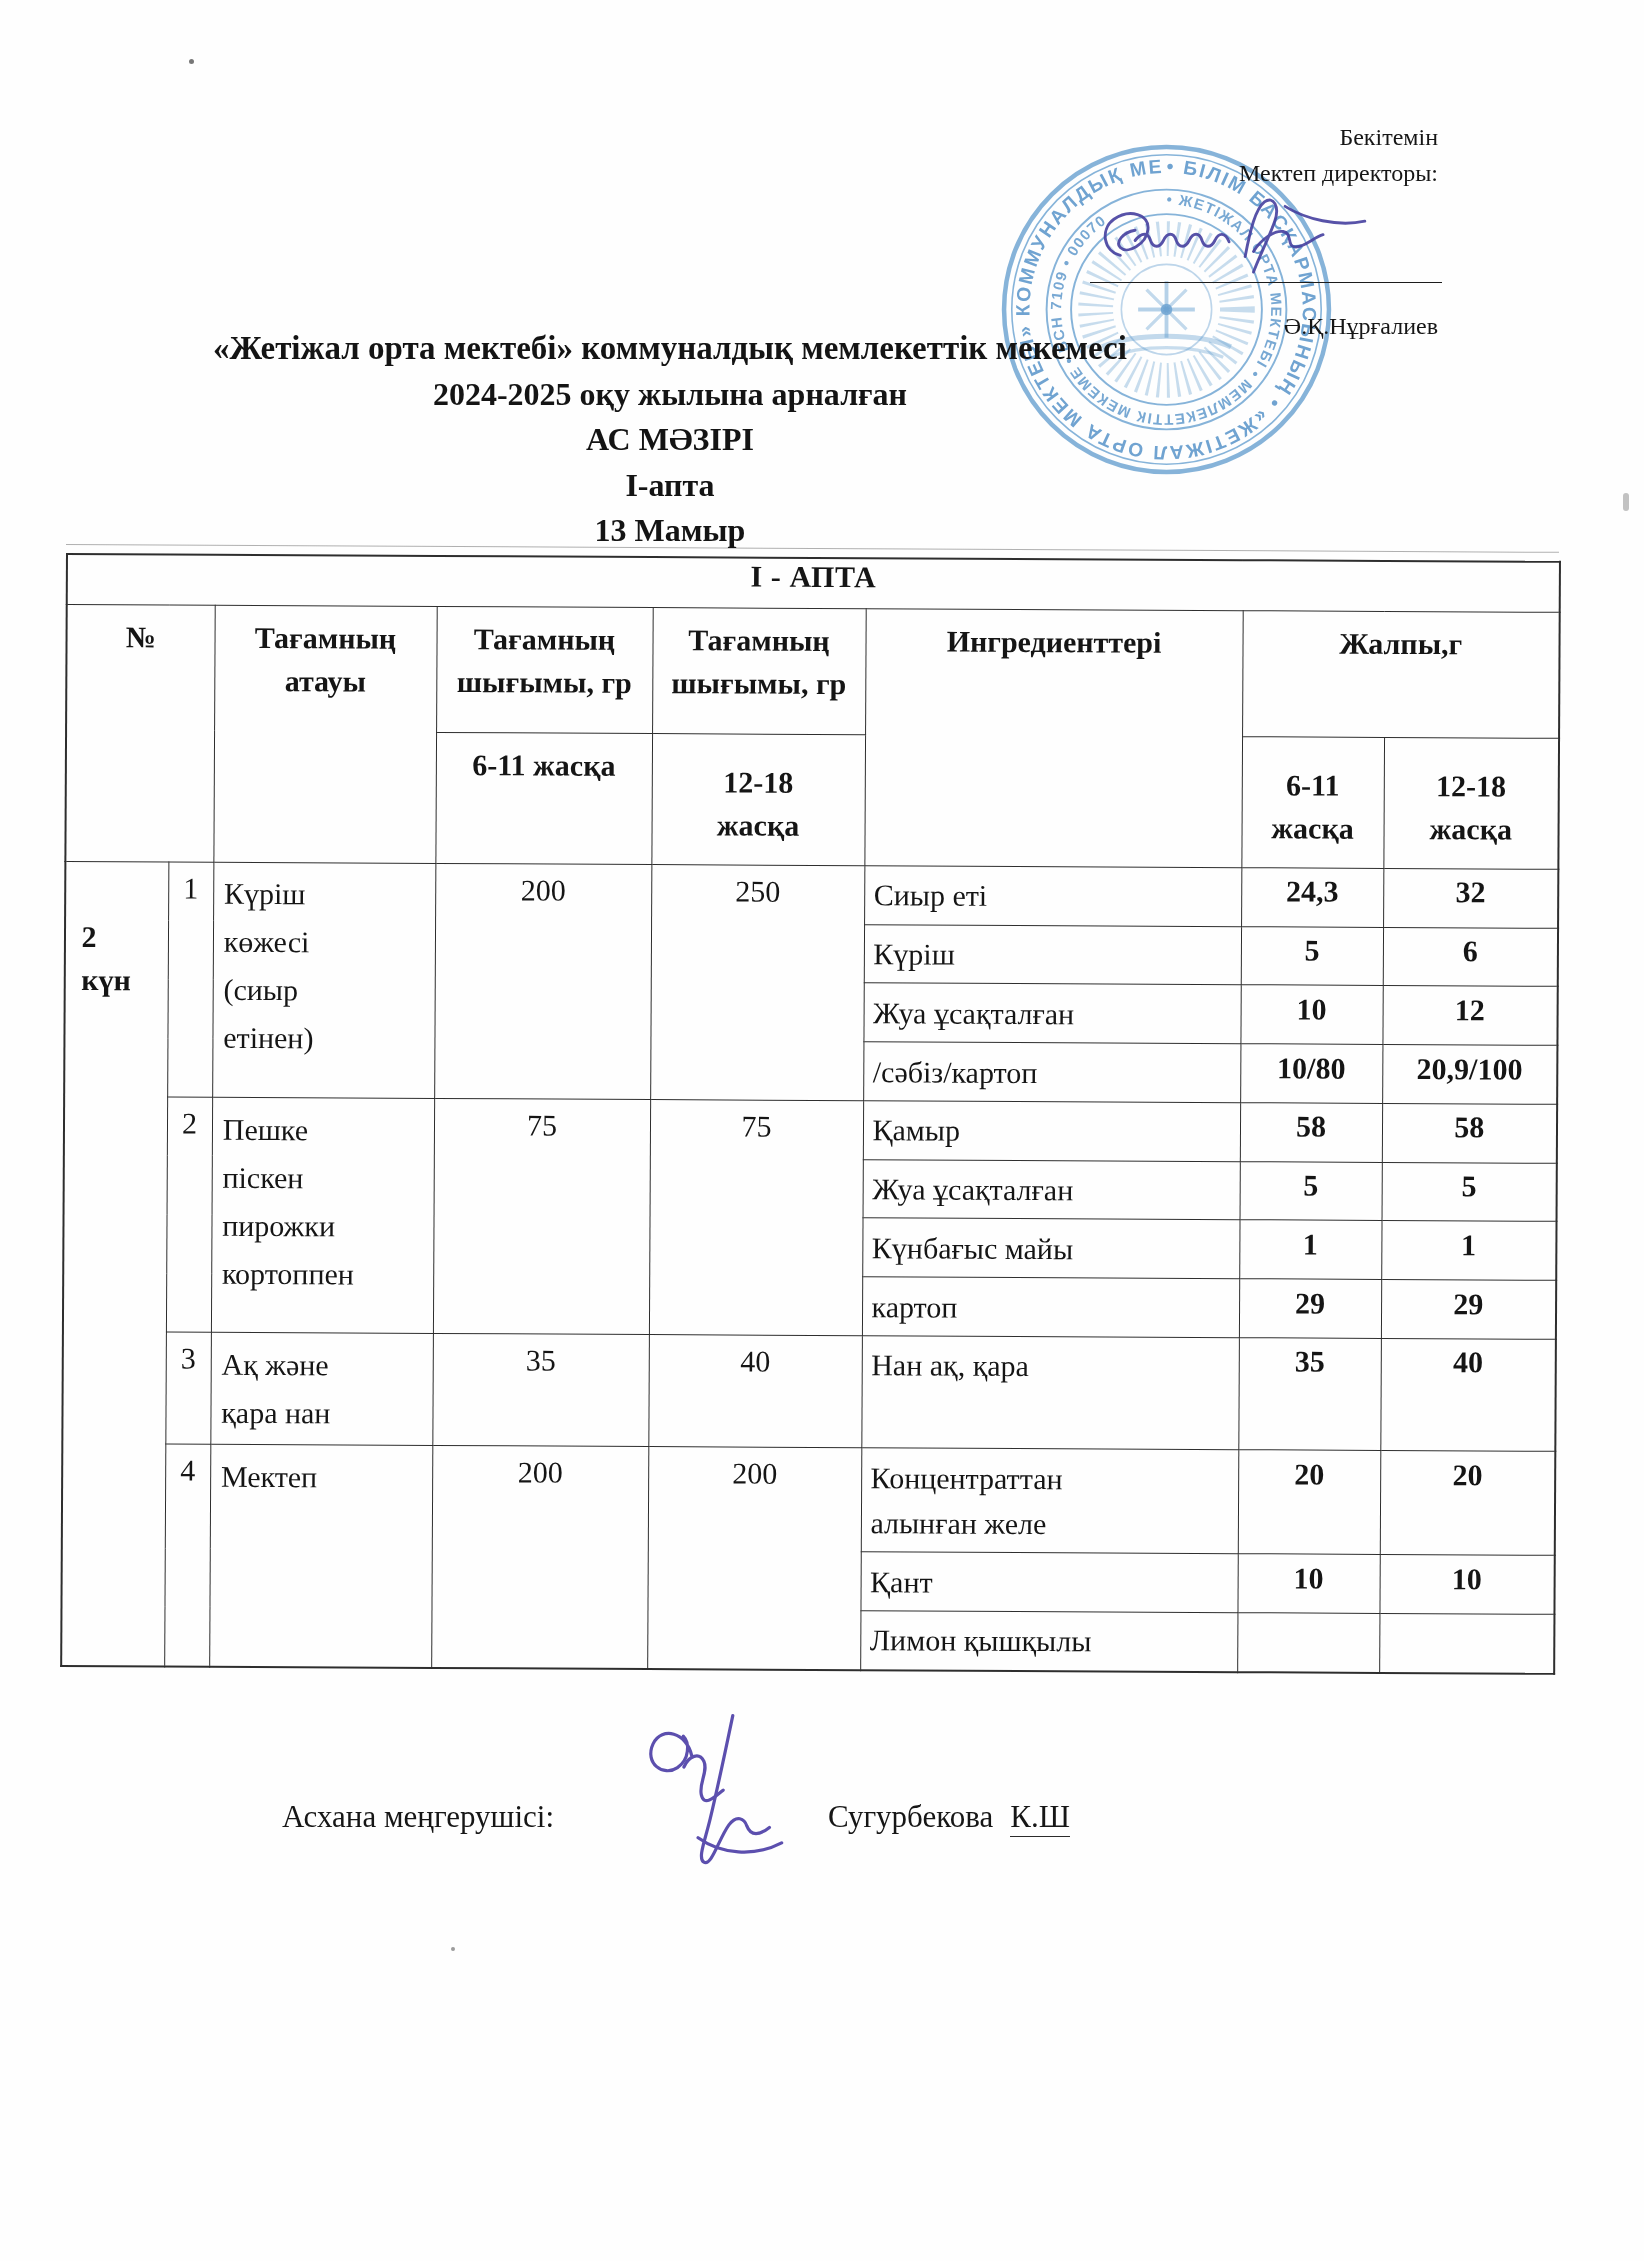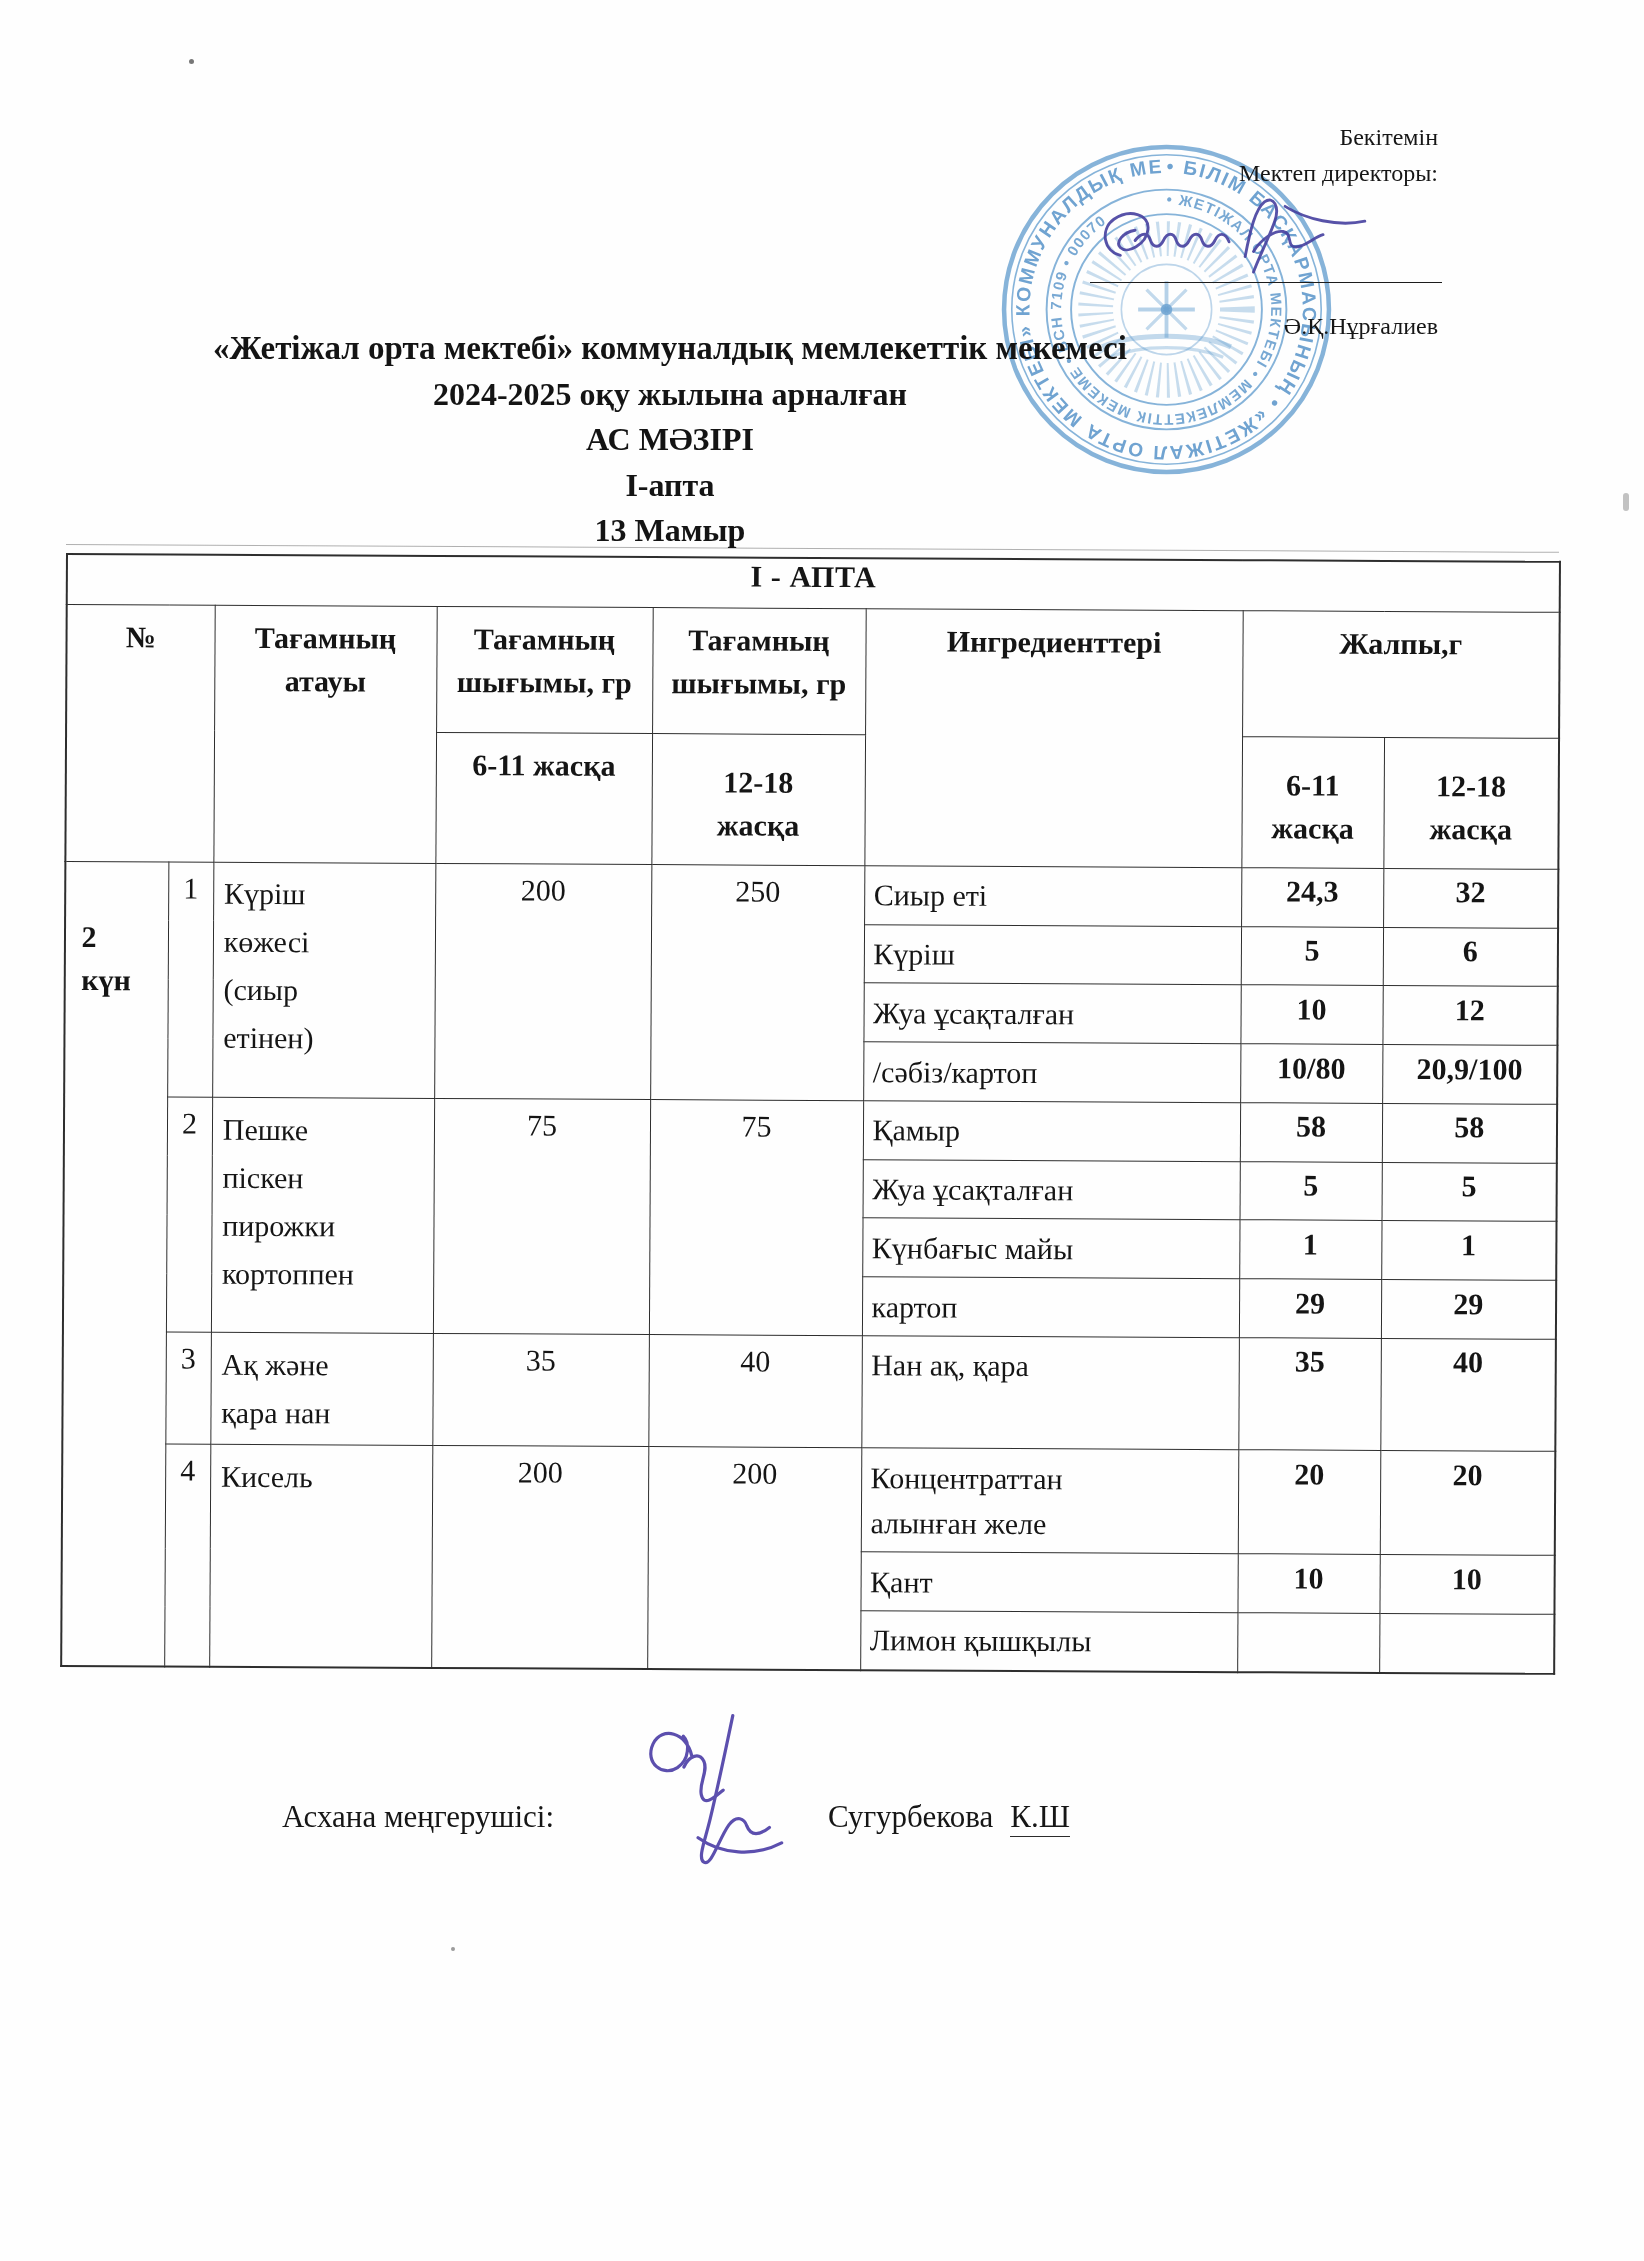--- a/index.html
+++ b/index.html
@@ -279,21 +279,21 @@
         <td class="ingr">
               <div class="ingrbox">Нан ақ, қара</div>
             </td>
         <td class="g">35</td>
         <td class="g">40</td>
       </tr>
 
       <tr style="height:85px">
         <td rowspan="3" class="num">4</td>
         <td rowspan="3" class="dish">
-              <div class="dishbox">Кисель</div>
+              <div class="dishbox">Мектеп</div>
             </td>
         <td rowspan="3" class="out">200</td>
         <td rowspan="3" class="out">200</td>
         <td class="ingr">
               <div class="ingrbox">Концентраттан алынған желе</div>
             </td>
         <td class="g">20</td>
         <td class="g">20</td>
       </tr>
       <tr style="height:54px">

